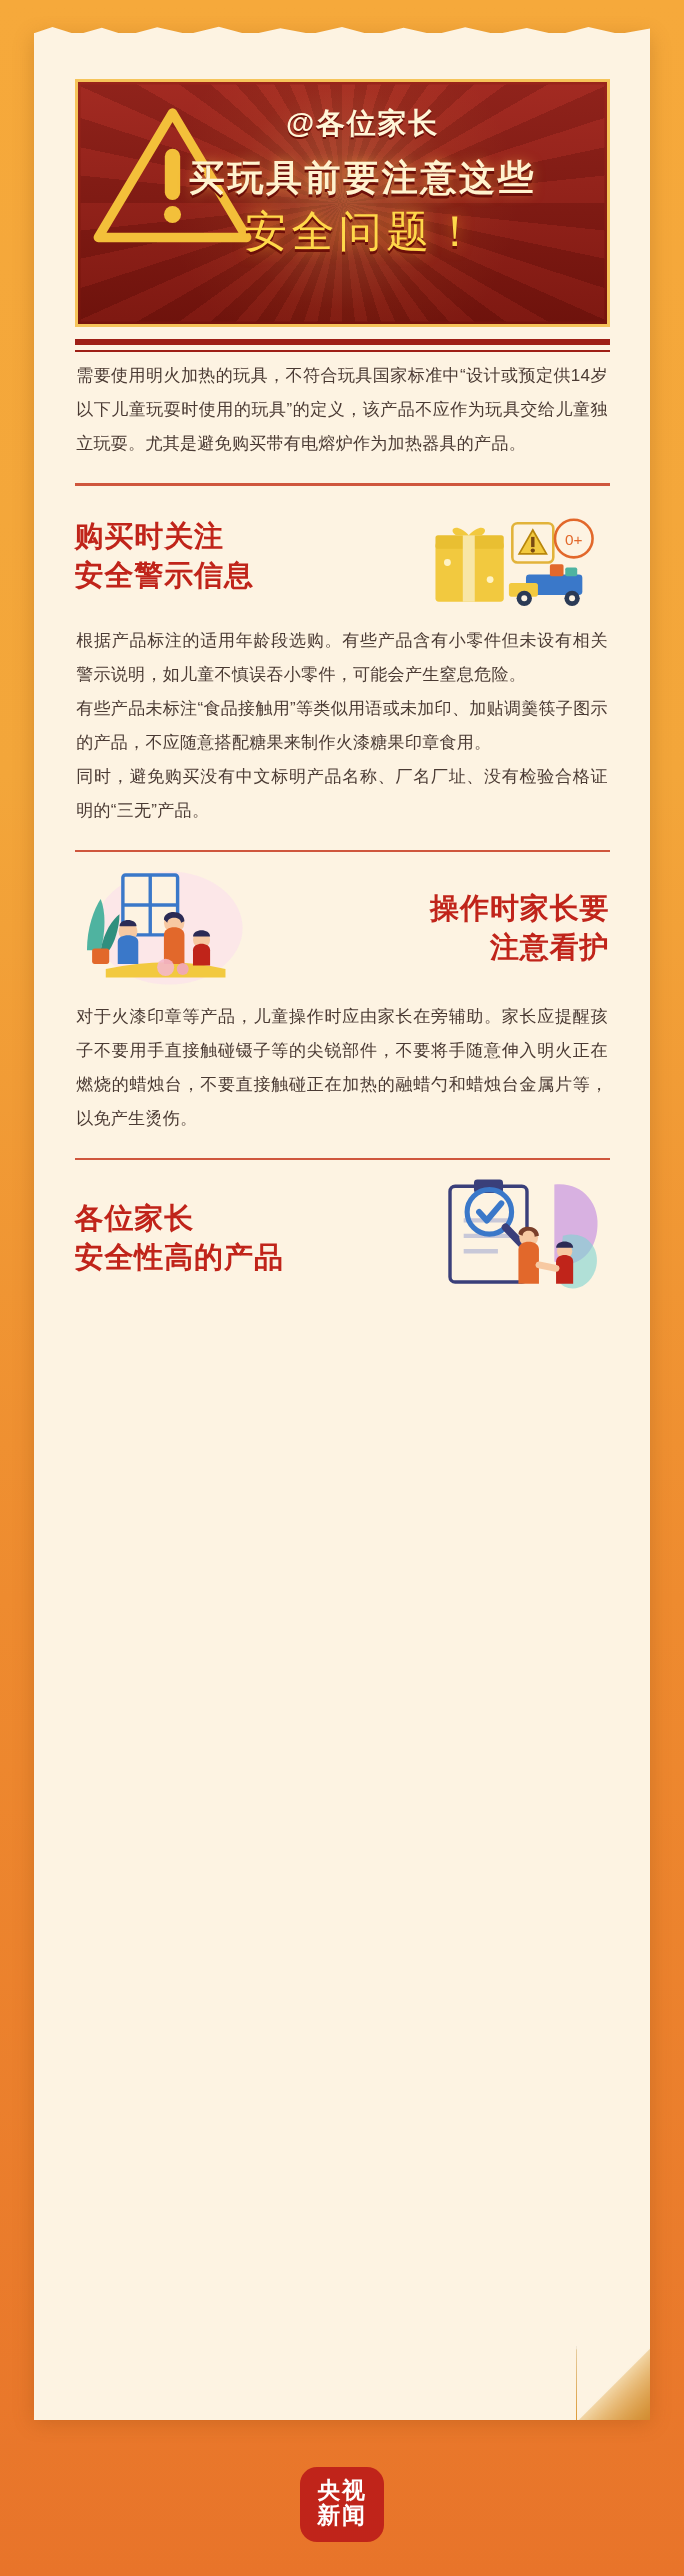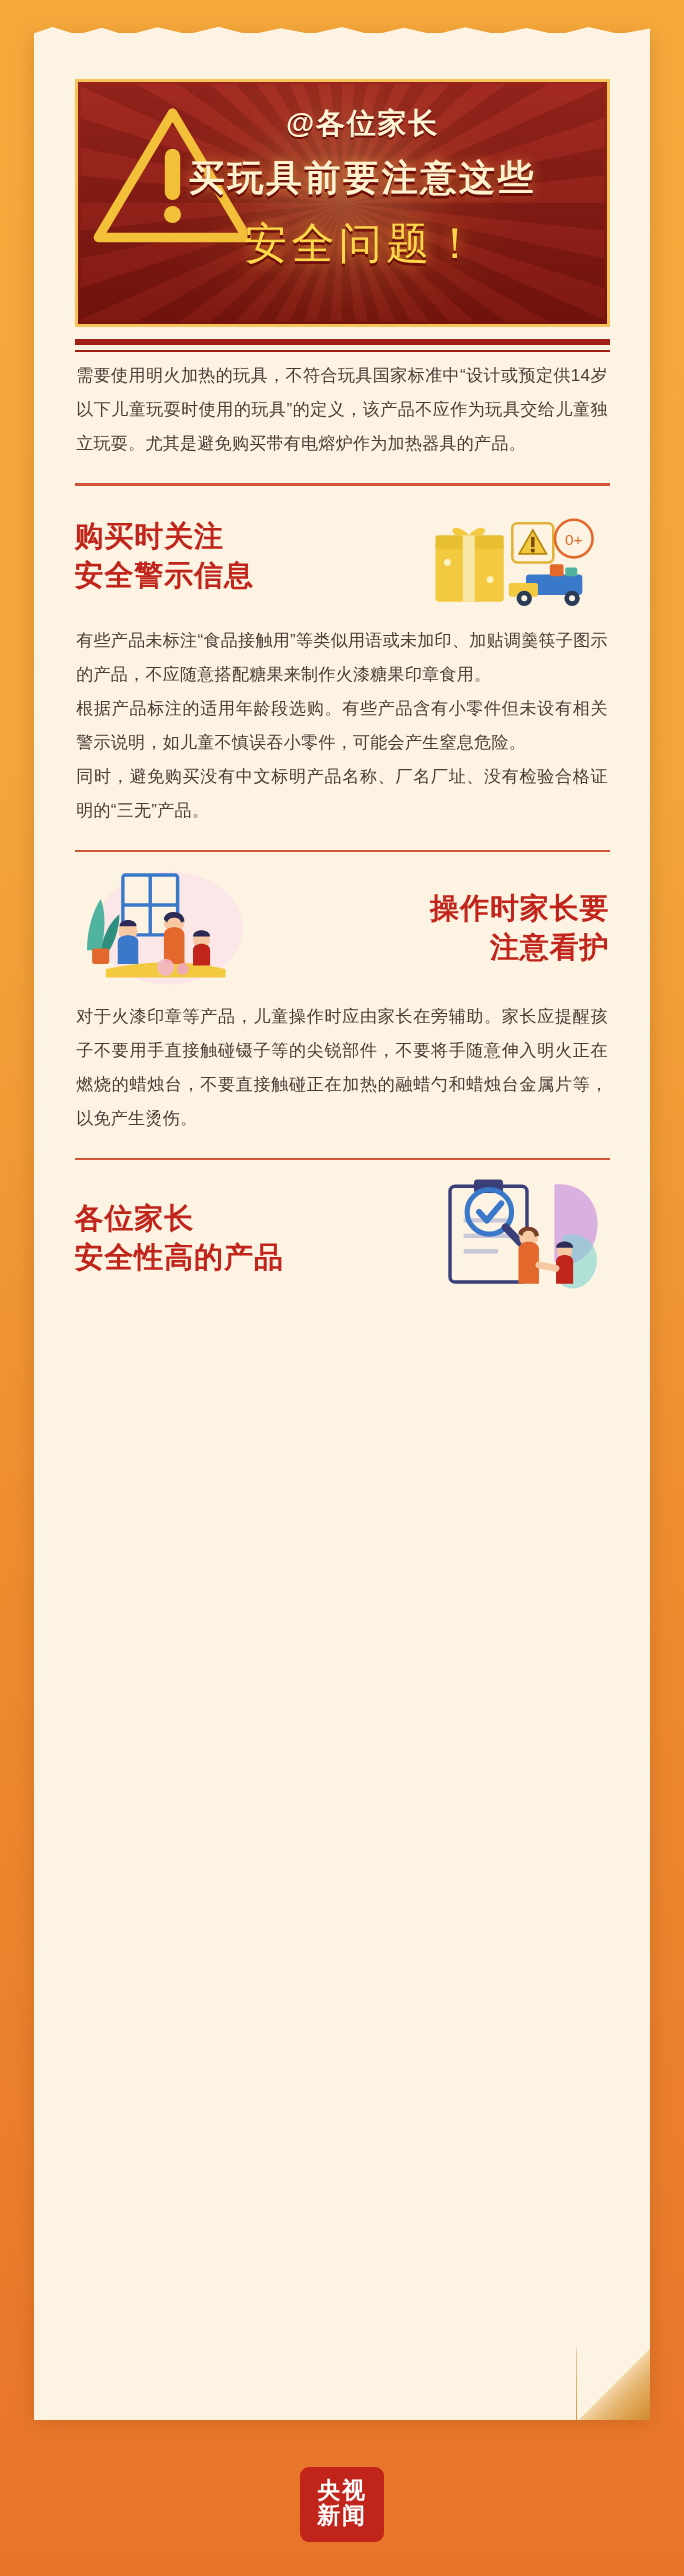--- a/index.html
+++ b/index.html
@@ -97,21 +97,21 @@
     letter-spacing: 1.7px;
     text-shadow: 0 1.7px 0 #6d1009;
     margin-bottom: 10.3px;
   }
   .b-line2 {
     color: #fff3cf;
     font-size: 36px;
     font-weight: bold;
     letter-spacing: 2.6px;
     text-shadow: 0 2.6px 0 #6d1009, 0 0 12px rgba(255,180,70,0.6);
-    margin-bottom: 12px;
+    margin-bottom: 0;
   }
   .b-line3 {
     color: #ffd84a;
     font-size: 43px;
     font-weight: normal;
     letter-spacing: 4.3px;
     text-shadow: 0 3.4px 0 #6d1009, 0 0 15.4px rgba(255,160,40,0.75);
   }
   .banner-underline {
     margin: 12px 20.5px 0 20.5px;
@@ -168,21 +168,21 @@
     text-align: center;
   }
   .logo {
     display: inline-block;
     background: #c0241a;
     color: #ffffff;
     font-size: 23px;
     font-weight: bold;
     line-height: 1.15;
     padding: 10.3px 17px 12px 17px;
-    border-radius: 9px;
+    border-radius: 17px;
     letter-spacing: 1.7px;
   }
   .logo .l2 { display: block; font-family: Liberation Mono, monospace; }
 </style>
 </head>
 <body>
 
 <div class="card">
   <div class="torn-top"></div>
   <div class="inner">
@@ -233,22 +233,22 @@
           <rect x="92" y="96" width="34" height="16" rx="3" fill="#f2c93f"></rect>
           <rect x="140" y="74" width="16" height="14" rx="2" fill="#e2682b"></rect>
           <rect x="158" y="78" width="14" height="10" rx="2" fill="#4fb3a0"></rect>
           <circle cx="110" cy="114" r="9" fill="#2b3a55"></circle>
           <circle cx="166" cy="114" r="9" fill="#2b3a55"></circle>
           <circle cx="110" cy="114" r="3.5" fill="#fdf3e2"></circle>
           <circle cx="166" cy="114" r="3.5" fill="#fdf3e2"></circle>
         </svg>
       </div>
       <div class="body-text">
+        <p>根据产品标注的适用年龄段选购。有些产品含有小零件但未设有相关警示说明，如儿童不慎误吞小零件，可能会产生窒息危险。</p>
         <p>有些产品未标注“食品接触用”等类似用语或未加印、加贴调羹筷子图示的产品，不应随意搭配糖果来制作火漆糖果印章食用。</p>
-        <p>根据产品标注的适用年龄段选购。有些产品含有小零件但未设有相关警示说明，如儿童不慎误吞小零件，可能会产生窒息危险。</p>
         <p>同时，避免购买没有中文标明产品名称、厂名厂址、没有检验合格证明的“三无”产品。</p>
       </div>
     </div>
     <div class="divider"></div>
 
     <div class="section">
       <div class="sec-head">
         <svg class="illus" width="171" height="120" viewBox="0 0 200 140">
           <ellipse cx="110" cy="70" rx="86" ry="66" fill="#fbe3ea" opacity="0.8"></ellipse>
           <rect x="56" y="8" width="64" height="70" rx="3" fill="#fdf3e2" stroke="#3a78c9" stroke-width="4"></rect>

